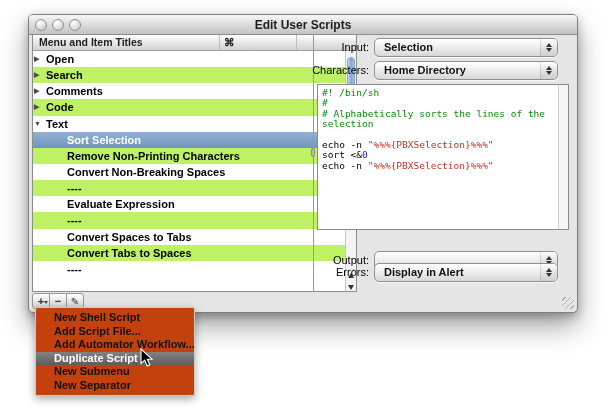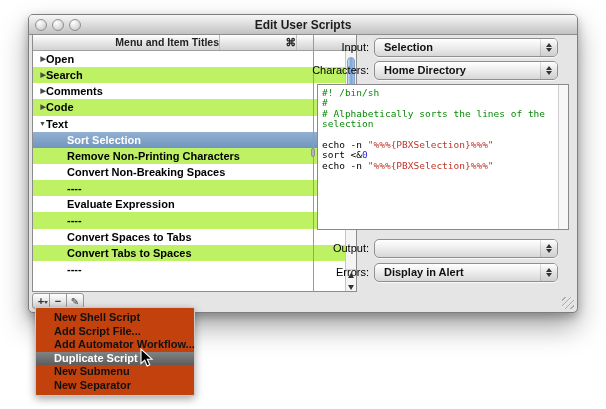--- a/index.html
+++ b/index.html
@@ -16,21 +16,21 @@
               background:linear-gradient(#f7f7f7,#dadada 55%,#c2c2c2);
               border-bottom:1px solid #8d8d8d; }
   .wtitle { position:absolute; left:0; right:0; top:0; height:20px; line-height:20px;
             text-align:center; font-size:12px; font-weight:bold; color:#1d1d1d; }
   .lights { position:absolute; left:6px; top:4px; display:flex; gap:5px; }
   .light { width:12px; height:12px; border-radius:50%; border:1px solid #919191;
            background:radial-gradient(circle at 35% 28%, #ffffff, #dedede 55%, #b9b9b9); }
 
   
   .list { position:absolute; left:3px; top:19px; width:325px; height:258px;
-          background:#fff; border:1px solid #8c8c8c; overflow:hidden;text-align:right; }
+          background:#fff; border:1px solid #8c8c8c; overflow:hidden; }
   .lheader { display:flex; height:16px; background:linear-gradient(#ffffff,#e9e9e9 45%,#d2d2d2);
              border-bottom:1px solid #9f9f9f; font-size:10.5px; font-weight:bold; color:#222; }
   .hc { line-height:15px; padding-left:6px; }
   .hc1 { width:187px; border-right:1px solid #bdbdbd; }
   .hc2 { width:77px; border-right:1px solid #bdbdbd; padding-left:4px; }
   .hc3 { flex:1; }
   .lrows { position:absolute; left:0; top:16px; right:11px; bottom:0; overflow:hidden; }
   .lrow { height:16.15px; display:flex; align-items:center; font-size:11px;
           font-weight:bold; color:#000; white-space:nowrap; overflow:hidden; }
   .lrow.alt { background:#bef264; }
@@ -222,21 +222,21 @@
           <div class="sline"><span class="tok-comment"># Alphabetically sorts the lines of the</span></div>
           <div class="sline"><span class="tok-comment">selection</span></div>
           <div class="sline">&nbsp;</div>
           <div class="sline"><span class="tok-plain">echo -n </span><span class="tok-string">"%%%{PBXSelection}%%%"</span></div>
           <div class="sline"><span class="tok-plain">sort &lt;&amp;</span><span class="tok-number">0</span></div>
           <div class="sline"><span class="tok-plain">echo -n </span><span class="tok-string">"%%%{PBXSelection}%%%"</span></div>
         </div>
       <div class="escroll"></div>
     </div>
 
-    <div class="prow" style="top:224px">
+    <div class="prow" style="top:236px">
       <span class="plabel">Output:</span>
       <div class="popup">
         <span class="pstep">
             <i class="tu"></i>
             <i class="td"></i>
           </span>
       </div>
     </div>
     <div class="prow" style="top:248px">
       <span class="plabel">Errors:</span>

